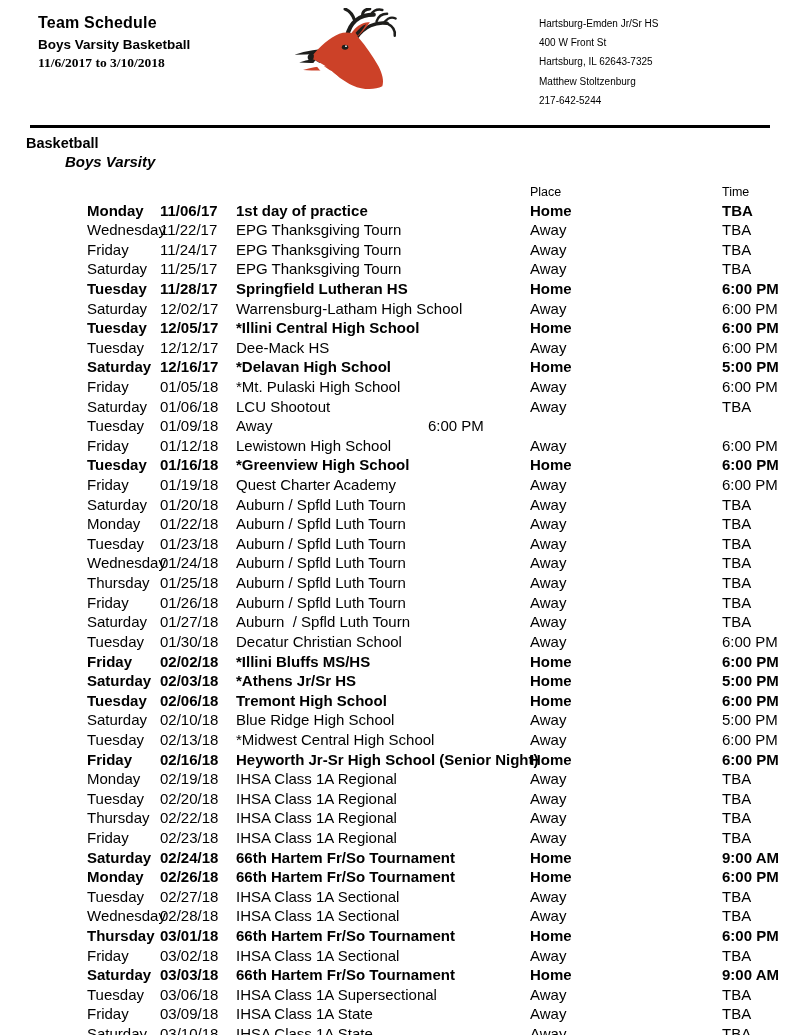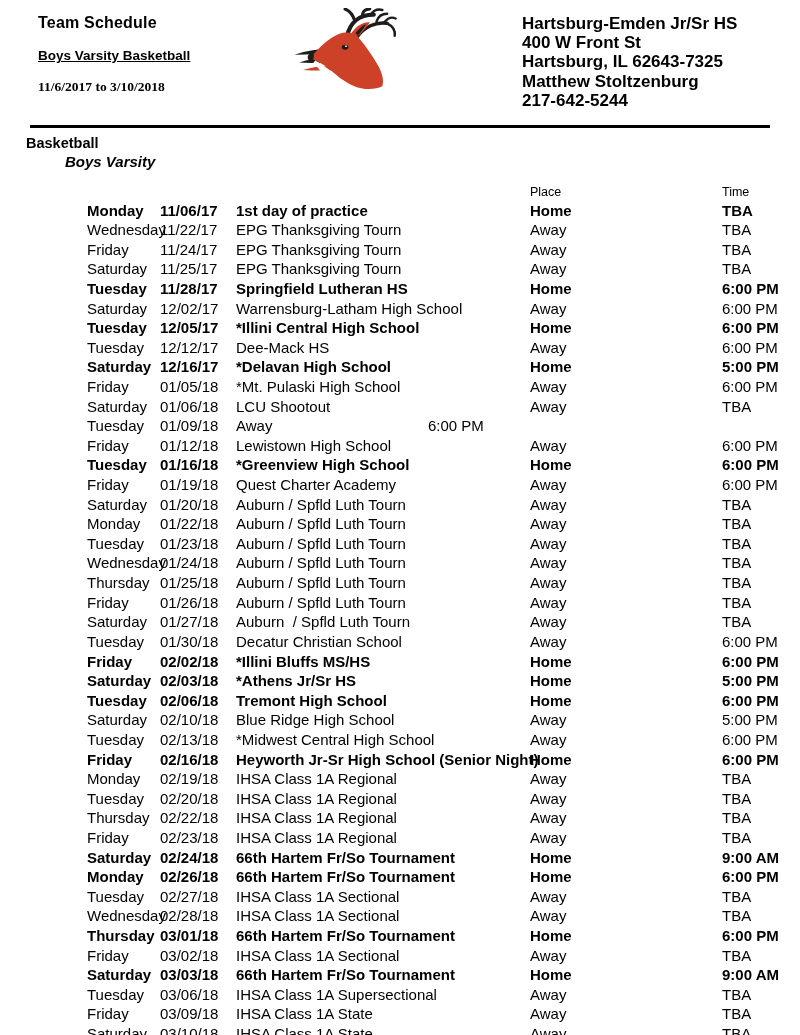--- a/index.html
+++ b/index.html
@@ -4,27 +4,27 @@
 <style>
   * { margin:0; padding:0; box-sizing:border-box; }
   html,body { width:800px; height:1035px; background:#ffffff; overflow:hidden; }
   body { font-family:"Liberation Sans","DejaVu Sans",sans-serif; color:#000; }
 
   .page { position:relative; width:800px; height:1035px; background:#fff; }
 
   
   .header { position:relative; height:125px; }
   .header-left { position:absolute; left:38px; top:14px; }
-  .header-left .title { font-size:16px; font-weight:bold; letter-spacing:.2px; margin-bottom:16px; }
-  .header-left .sub   { font-size:13.5px; font-weight:bold; margin-bottom:16px;text-decoration:underline; }
+  .header-left .title { font-size:16px; font-weight:bold; letter-spacing:.2px; margin-bottom:5px; }
+  .header-left .sub   { font-size:13.5px; font-weight:bold; margin-bottom:3px; }
   .header-left .range { font-size:13.5px; font-weight:bold;font-family:Liberation Serif, serif; }
 
   .logo { position:absolute; left:293px; top:8px; width:106px; height:86px; }
 
-  .header-right { position:absolute; left:522px; top:14px; font-size:17px; font-weight:bold; line-height:19.2px; }
+  .header-right { position:absolute; left:539px; top:14px; font-size:10px; font-weight:normal; line-height:19.2px; }
 
   .rule { margin-left:30px; width:740px; height:2px;
           border-top:2.5px solid #000; border-bottom:1.5px solid #000; }
 
   
   .sport { margin:8px 0 0 26px; font-size:14.5px; font-weight:bold; line-height:15px; }
   .team  { margin:4px 12px 0 65px; font-size:15px; font-weight:bold; font-style:italic; line-height:14px; }
 
   
   .table { margin-top:17px; padding-left:87px; }

